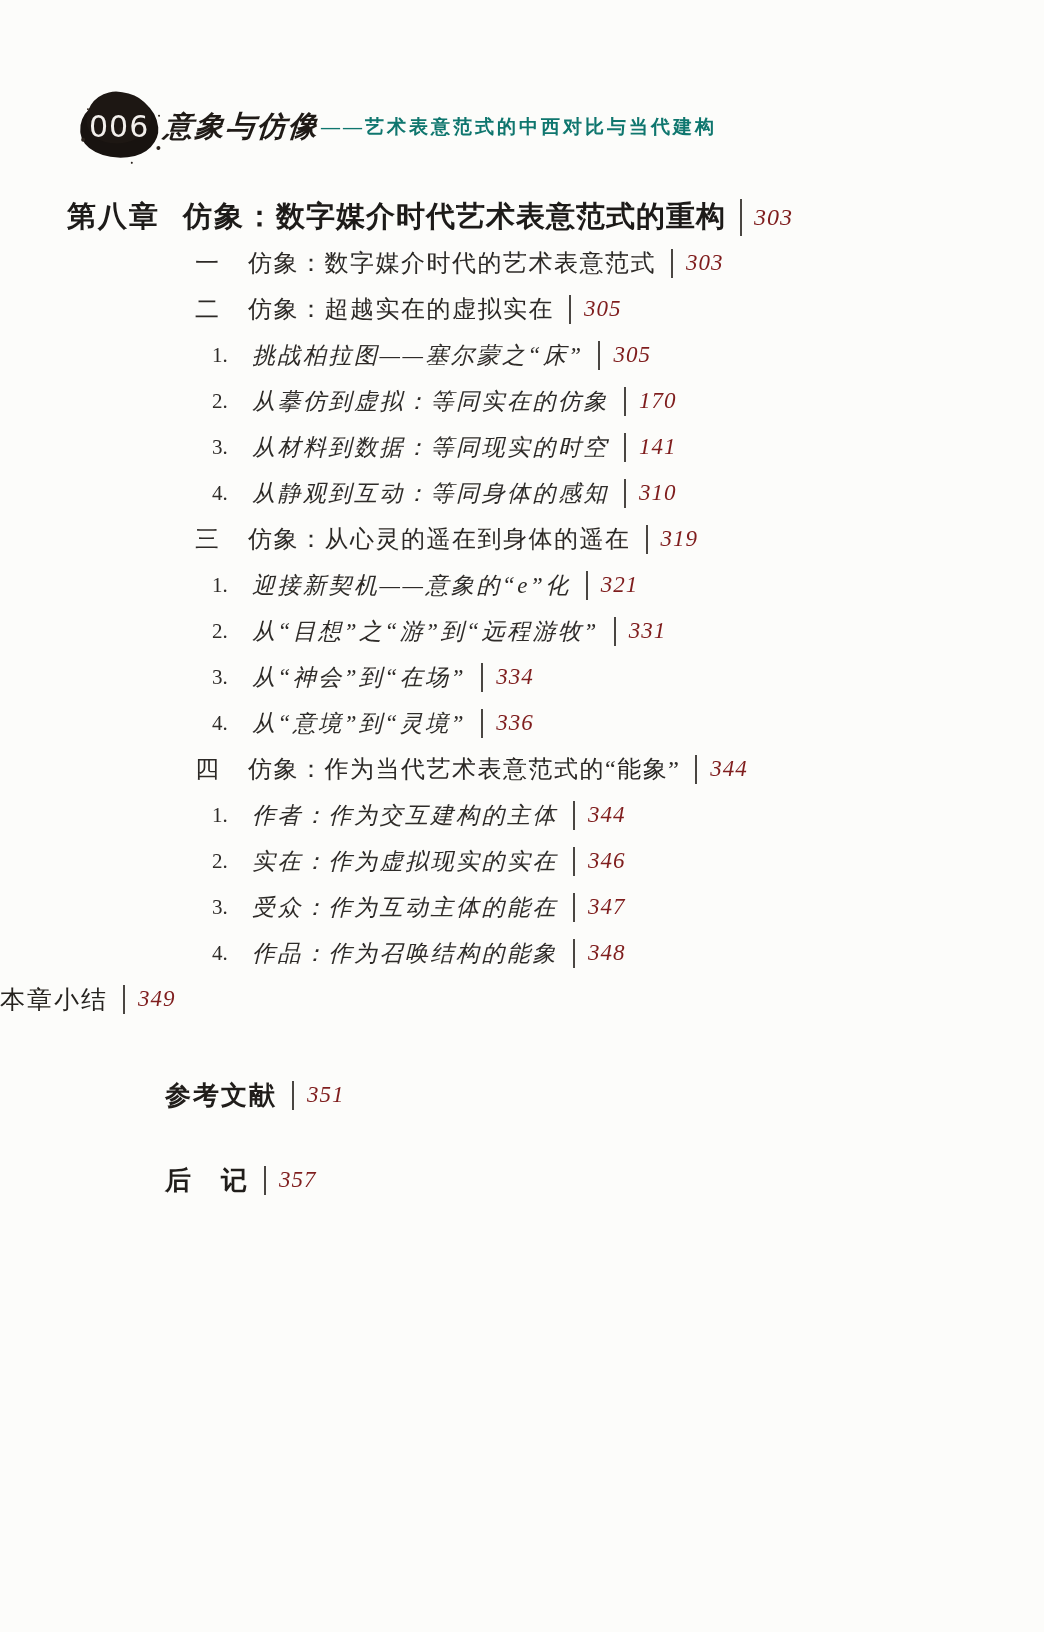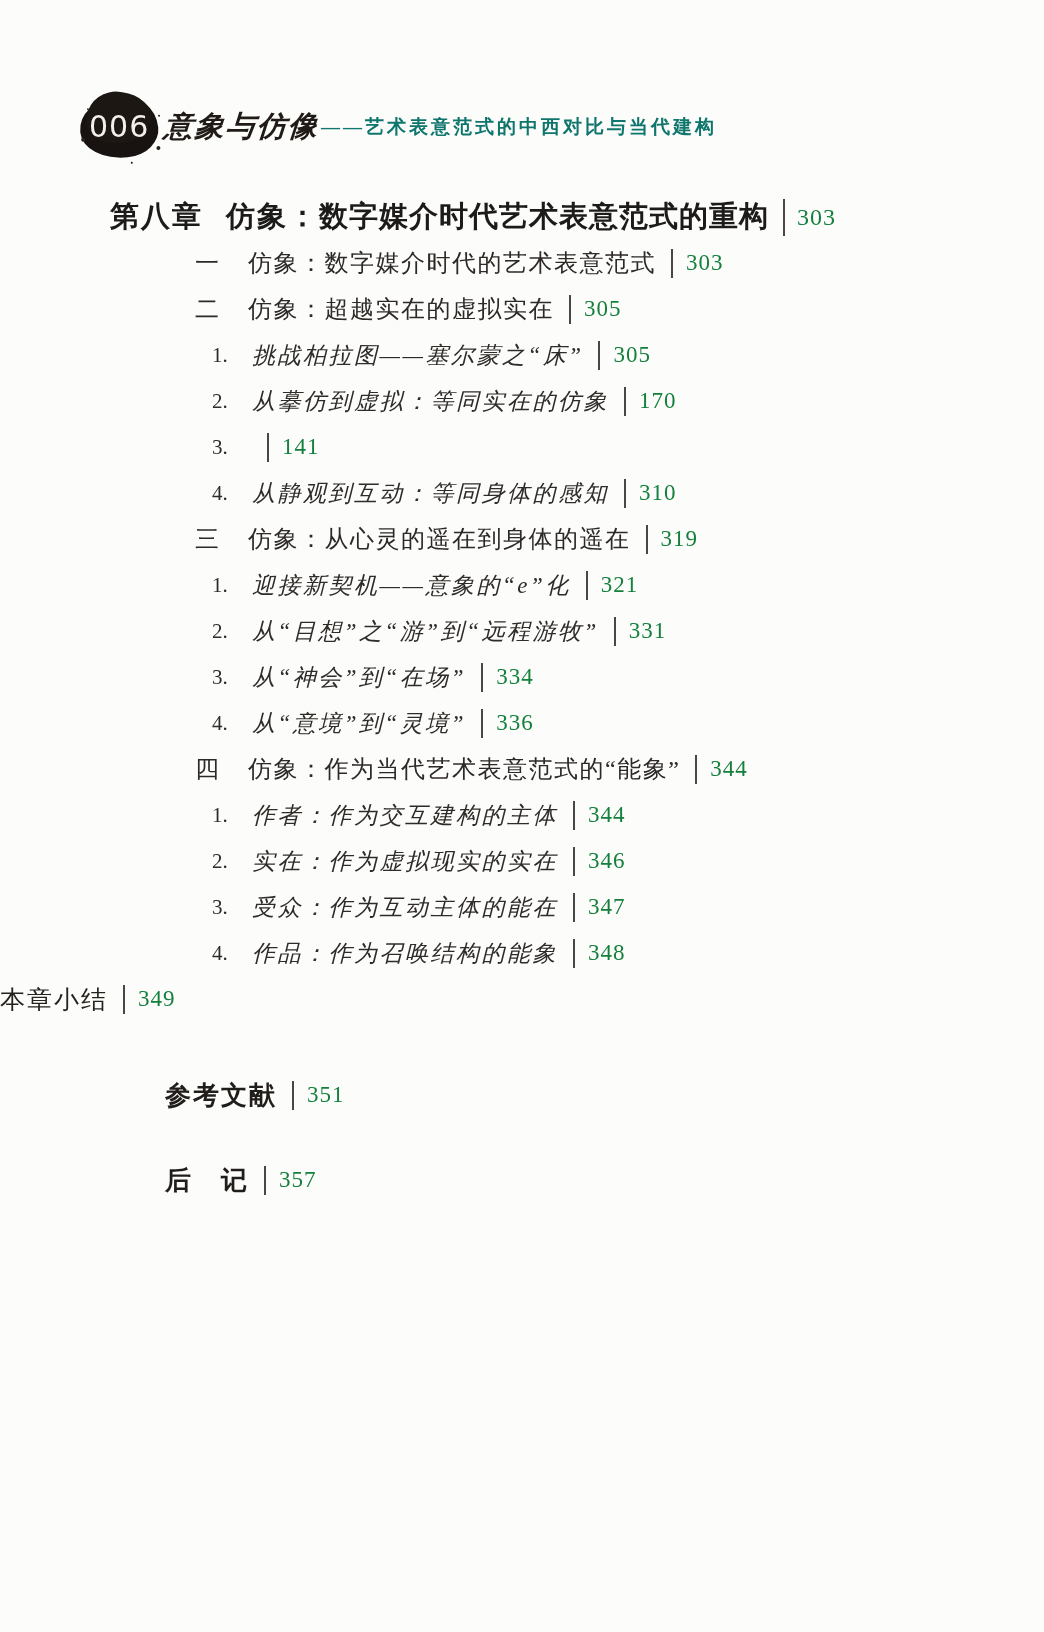--- a/index.html
+++ b/index.html
@@ -67,25 +67,25 @@
     display:flex;align-items:center;
     height:46px;white-space:nowrap;
   }
   .row .num{flex:0 0 auto;}
   .row .title{flex:0 0 auto;}
   .sep{
     flex:0 0 auto;width:2px;height:29px;background:#4a4642;
     margin:0 13px 0 15px;
   }
   .pagenum{
-    font-size:23px;color:#15803d;
+    font-style:italic;font-size:23px;color:#7f1d1d;
     letter-spacing:1px;
   }
 
-  .row.chapter{padding-left:110px;font-weight:700;color:#1d1b19;font-size:29px;}
+  .row.chapter{padding-left:67px;font-weight:700;color:#1d1b19;font-size:29px;}
   .row.chapter .num{width:116px;letter-spacing:2px;}
   .row.chapter .sub{flex:0 0 auto;letter-spacing:2px;}
   .row.chapter .title{letter-spacing:1px;}
   .row.chapter .sep{height:37px;margin:0 12px 0 14px;}
   .row.chapter .pagenum{font-size:24px;font-weight:400;}
 
   .row.section{padding-left:195px;font-size:24px;color:#2c2926;}
   .row.section .num{width:53px;}
   .row.section .title{letter-spacing:1.5px;}
 
@@ -150,20 +150,21 @@
 
     <div class="row item">
       <span class="num">2.</span>
       <span class="title">从摹仿到虚拟：等同实在的仿象</span>
       <span class="sep"></span>
       <span class="pagenum">170</span>
     </div>
 
     <div class="row item">
       <span class="num">3.</span>
+      <span class="title">从材料到数据：等同现实的时空</span>
       <span class="sep"></span>
       <span class="pagenum">141</span>
     </div>
 
     <div class="row item">
       <span class="num">4.</span>
       <span class="title">从静观到互动：等同身体的感知</span>
       <span class="sep"></span>
       <span class="pagenum">310</span>
     </div>

